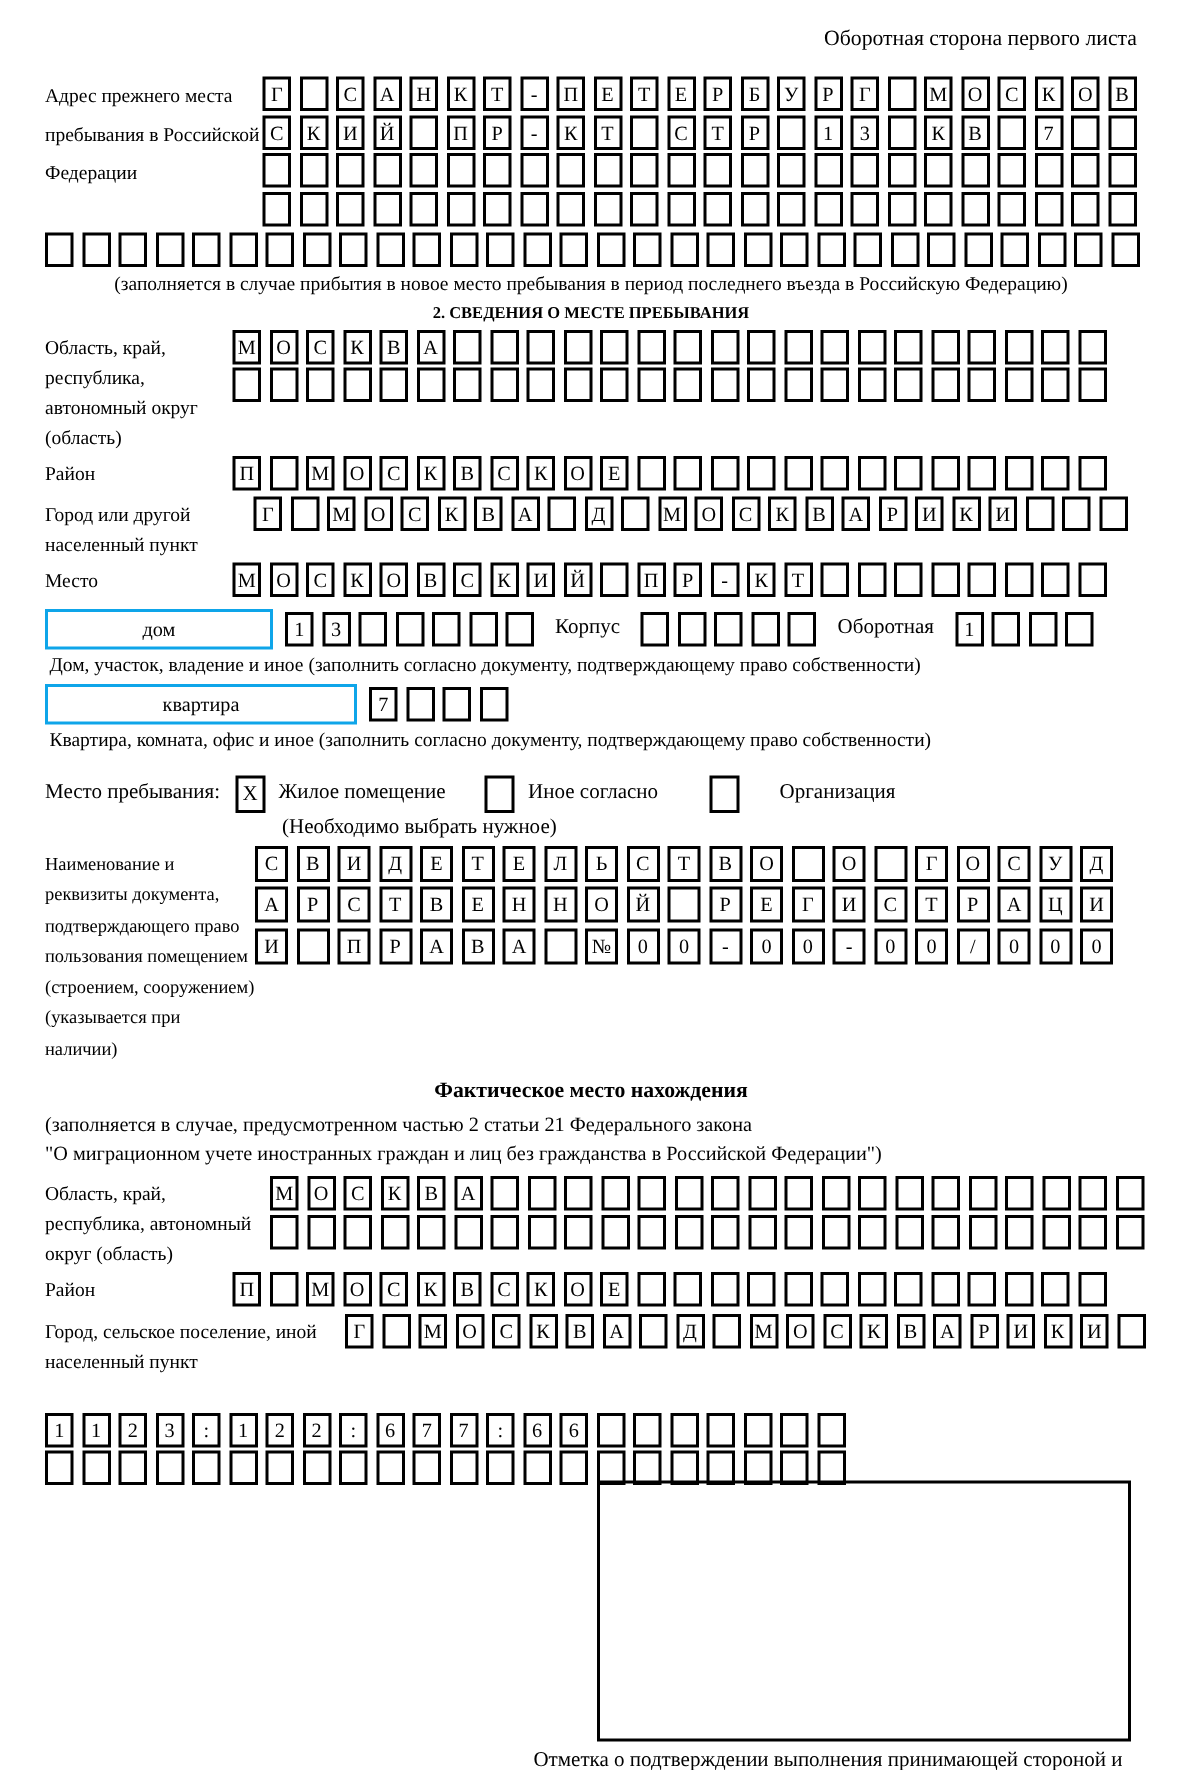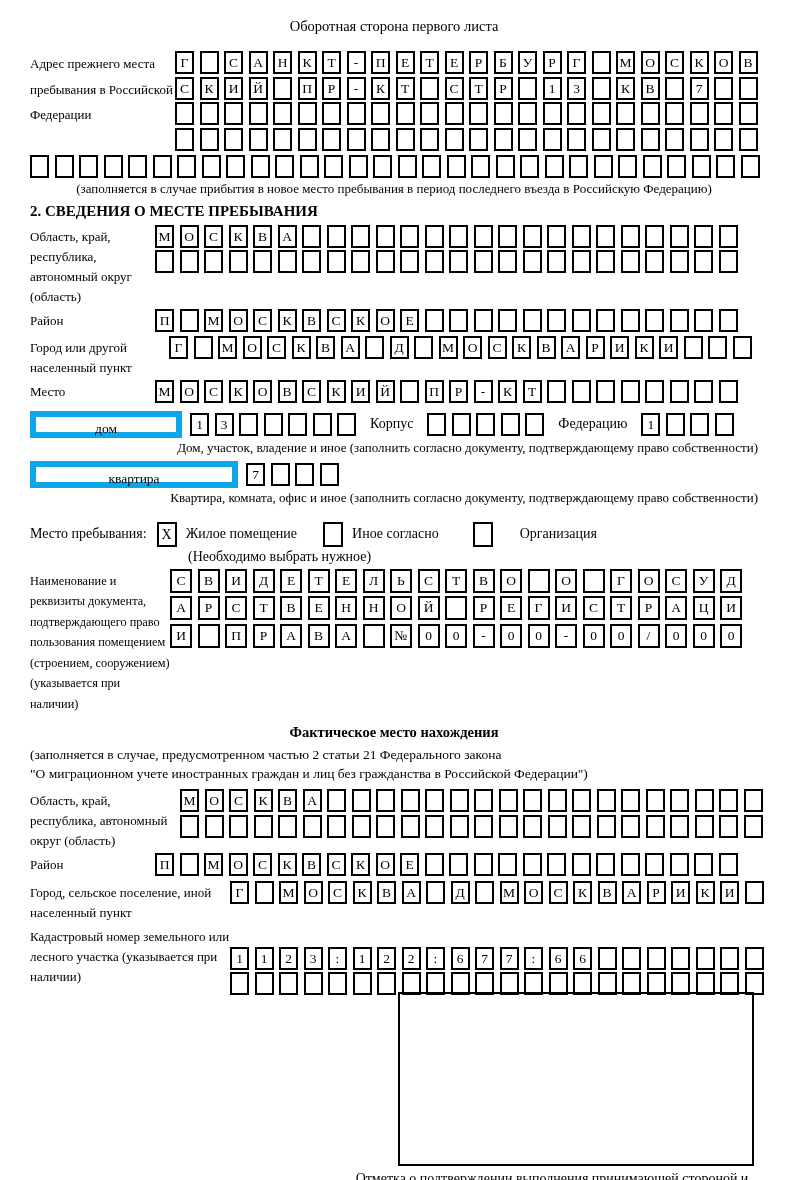--- a/index.html
+++ b/index.html
@@ -1,51 +1,51 @@
 <!DOCTYPE html>
 <html lang="ru"><head>
 <meta charset="utf-8">
 <style>
   html,body{margin:0;padding:0;background:#fff;}
   body{width:800px;height:1180px;overflow:hidden;color:#000;
        font-family:"Liberation Serif", serif;}
   .page{padding:14px 42px 0 30px;position:relative;}
 
-  .header-note{text-align:center;font-size:14.5px;margin:4px 0 16px;}
+  .header-note{text-align:right;font-size:14.5px;margin:4px 0 16px;}
 
   
   .field{display:flex;align-items:flex-start;margin-bottom:2px;}
   .field-label{flex:none;font-size:13px;line-height:20px;padding-top:2px;}
   .w145{width:145px;line-height:25.5px;padding-top:0;}
   .w125{width:125px;}
   .w150{width:150px;}
   .w200{width:200px;}
   .w140{width:140px;font-size:12.3px;line-height:20.5px;}
   .rows{flex:1;}
 
   .cellrow{display:flex;gap:5.5px;margin-bottom:2.5px;}
   .cell{flex:none;width:19px;height:23px;border:2px solid #000;box-sizing:border-box;
         text-align:center;font-size:13.5px;line-height:19px;font-family:"Liberation Serif", serif;}
   .wide-cells .cell{width:22px;height:24px;margin-bottom:1px;}
   .indent14{margin-left:14px;}
   .cad-rows{margin-top:22px;}
 
   .note-center{text-align:center;font-size:13px;margin:1px 0 4px;}
-  .section-title{font-weight:bold;font-size:15px;margin:6px 0 5px;}
+  .section-title{text-align:center;font-weight:bold;font-size:11px;margin:6px 0 5px;}
   .sub-title{text-align:center;font-weight:bold;font-size:14.5px;margin:10px 0 4px;}
   .sub-note{font-size:13.5px;line-height:19px;}
 
   .inline-row{display:flex;align-items:center;margin:5px 0 2px;}
-  .wide-box{flex:none;border:6px solid #0ea5e9;height:27px;box-sizing:border-box;
+  .wide-box{flex:none;border:2px solid #0ea5e9;height:27px;box-sizing:border-box;
             text-align:center;font-size:13.5px;line-height:23px;}
   .box-dom{width:152px;}
   .box-kv{width:208px;}
   .inline-row .cellrow{margin:0 0 0 8px;}
   .inline-label{font-size:14px;margin:0 6px 0 14px;}
-  .caption{font-size:13px;margin:2px 0 5px 3px;text-align:right;}
+  .caption{font-size:13px;margin:2px 0 5px 3px;}
 
   .stay-row{display:flex;align-items:center;font-size:14px;margin-top:16px;}
   .chk{flex:none;width:20px;height:25px;border:2px solid #000;box-sizing:border-box;
        text-align:center;font-size:14px;line-height:21px;margin:0 9px 0 10px;}
   .stay-note{font-size:14px;margin:2px 0 4px 158px;}
 
   .stamp-wrap{margin-top:-8px;}
   .stamp-box{width:356px;height:174px;border:2px solid #000;box-sizing:border-box;
              margin-left:auto;margin-right:4px;}
   .stamp-caption{width:412px;margin-left:auto;margin-right:0;text-align:center;
@@ -369,21 +369,21 @@
         <span class="cell"></span>
       </div>
     <span class="inline-label">Корпус</span>
     <div class="cellrow">
         <span class="cell"></span>
         <span class="cell"></span>
         <span class="cell"></span>
         <span class="cell"></span>
         <span class="cell"></span>
       </div>
-    <span class="inline-label">Федерацию</span>
+    <span class="inline-label">Оборотная</span>
     <div class="cellrow">
         <span class="cell">1</span>
         <span class="cell"></span>
         <span class="cell"></span>
         <span class="cell"></span>
       </div>
   </div>
   <div class="caption">Дом, участок, владение и иное (заполнить согласно документу, подтверждающему право собственности)</div>
 
   <div class="inline-row">
@@ -601,21 +601,20 @@
           <span class="cell">Р</span>
           <span class="cell">И</span>
           <span class="cell">К</span>
           <span class="cell">И</span>
           <span class="cell"></span>
         </div>
     </div>
   </div>
 
   <div class="field">
-    <div class="field-label w200">Кадастровый номер земельного или лесного участка (указывается при наличии)</div>
     <div class="rows cad-rows">
       <div class="cellrow">
           <span class="cell">1</span>
           <span class="cell">1</span>
           <span class="cell">2</span>
           <span class="cell">3</span>
           <span class="cell">:</span>
           <span class="cell">1</span>
           <span class="cell">2</span>
           <span class="cell">2</span>

